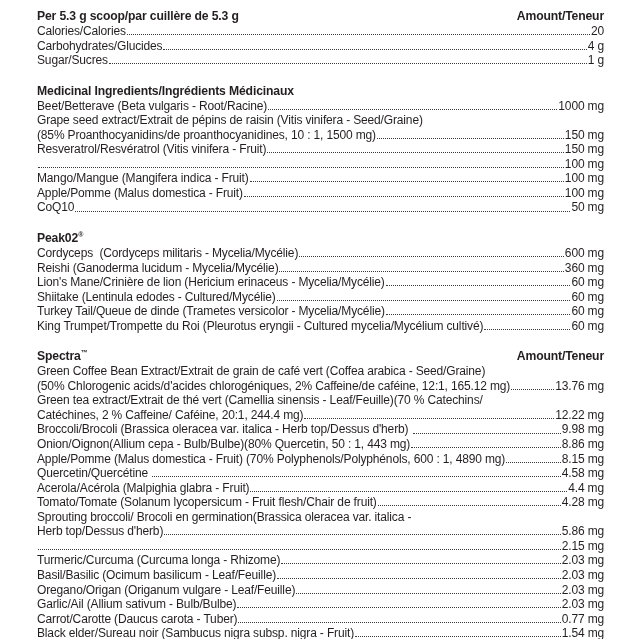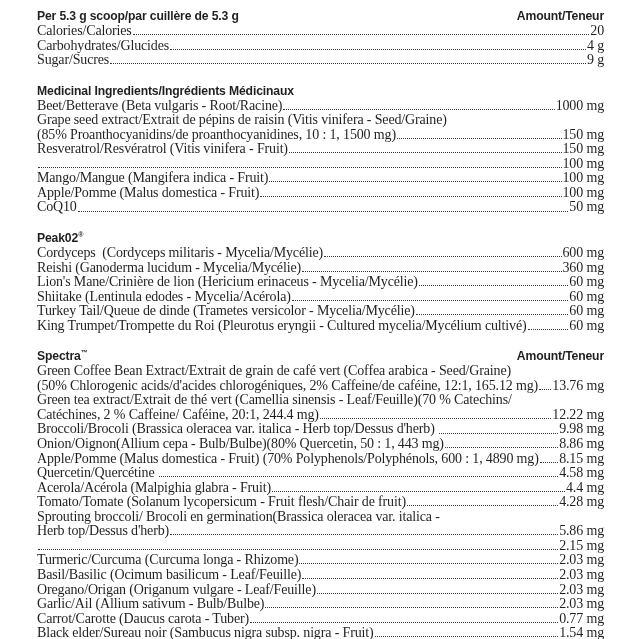--- a/index.html
+++ b/index.html
@@ -32,25 +32,24 @@
     letter-spacing: -0.15px;
     white-space: pre;
   }
   .sec-title sup {
     font-size: 7px;
     line-height: 0;
   }
   .line {
     display: flex;
     align-items: baseline;
-    font-size: 14px;
+    font-size: 12px;
     line-height: 14.55px;
     letter-spacing: -0.15px;
     white-space: pre;
-    font-family: Liberation Serif, serif;
   }
   .lbl  { flex: 0 1 auto; min-width: 0; overflow: hidden; }
   .amt  { flex: 0 0 auto; }
   .dots {
     flex: 1 1 auto;
     min-width: 4px;
     align-self: flex-end;
     height: 0;
     margin: 0 1px 3.5px 1px;
     border-bottom: 1.4px dotted #3a3a3a;
@@ -62,21 +61,21 @@
 <main class="label">
   <div id="label-sections">
   <section class="section">
     <div class="sec-header">
       <span class="sec-title"><span class="t">Per 5.3 g scoop/par cuillère de 5.3 g</span></span>
       <span class="sec-right">Amount/Teneur</span>
     </div>
     <div class="rows">
           <div class="line"><span class="lbl">Calories/Calories</span><span class="dots"></span><span class="amt">20</span></div>
           <div class="line"><span class="lbl">Carbohydrates/Glucides</span><span class="dots"></span><span class="amt">4 g</span></div>
-          <div class="line"><span class="lbl">Sugar/Sucres</span><span class="dots"></span><span class="amt">9 g</span></div>
+          <div class="line"><span class="lbl">Sugar/Sucres</span><span class="dots"></span><span class="amt">1 g</span></div>
         </div>
   </section>
 
   <section class="section">
     <div class="sec-header">
       <span class="sec-title"><span class="t">Medicinal Ingredients/Ingrédients Médicinaux</span></span>
       <span class="sec-right"></span>
     </div>
     <div class="rows">
           <div class="line"><span class="lbl">Beet/Betterave (Beta vulgaris - Root/Racine)</span><span class="dots"></span><span class="amt">1000 mg</span></div>
@@ -92,21 +91,21 @@
 
   <section class="section">
     <div class="sec-header">
       <span class="sec-title"><span class="t">Peak02</span><sup class="sup">®</sup></span>
       <span class="sec-right"></span>
     </div>
     <div class="rows">
           <div class="line"><span class="lbl">Cordyceps  (Cordyceps militaris - Mycelia/Mycélie)</span><span class="dots"></span><span class="amt">600 mg</span></div>
           <div class="line"><span class="lbl">Reishi (Ganoderma lucidum - Mycelia/Mycélie)</span><span class="dots"></span><span class="amt">360 mg</span></div>
           <div class="line"><span class="lbl">Lion's Mane/Crinière de lion (Hericium erinaceus - Mycelia/Mycélie)</span><span class="dots"></span><span class="amt">60 mg</span></div>
-          <div class="line"><span class="lbl">Shiitake (Lentinula edodes - Mycelia/Acérola)</span><span class="dots"></span><span class="amt">60 mg</span></div>
+          <div class="line"><span class="lbl">Shiitake (Lentinula edodes - Cultured/Mycélie)</span><span class="dots"></span><span class="amt">60 mg</span></div>
           <div class="line"><span class="lbl">Turkey Tail/Queue de dinde (Trametes versicolor - Mycelia/Mycélie)</span><span class="dots"></span><span class="amt">60 mg</span></div>
           <div class="line"><span class="lbl">King Trumpet/Trompette du Roi (Pleurotus eryngii - Cultured mycelia/Mycélium cultivé)</span><span class="dots"></span><span class="amt">60 mg</span></div>
         </div>
   </section>
 
   <section class="section">
     <div class="sec-header">
       <span class="sec-title"><span class="t">Spectra</span><sup class="sup">™</sup></span>
       <span class="sec-right">Amount/Teneur</span>
     </div>

